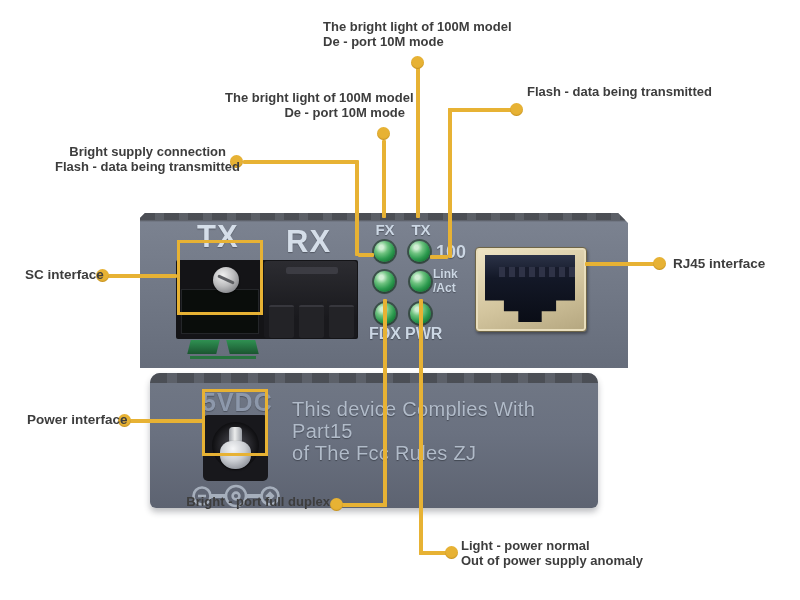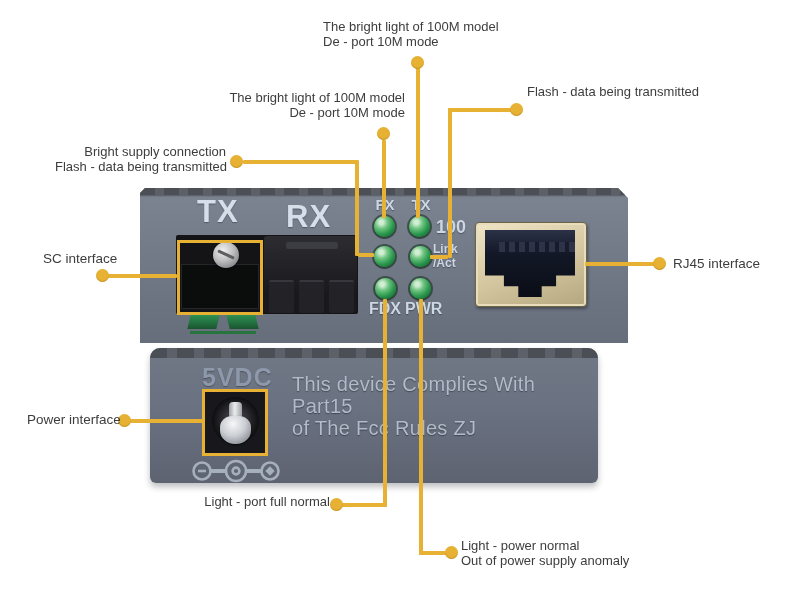--- a/index.html
+++ b/index.html
@@ -6,21 +6,21 @@
     --yellow:#e7b234;
     --panel-text:#ccd7e4;
     --ann-text:#3d3d3d;
   }
   html,body{margin:0;padding:0;}
   body{
     width:800px;height:600px;position:relative;background:#ffffff;
     font-family:"Liberation Sans",sans-serif;overflow:hidden;
   }
   
-  .device{position:absolute;z-index:1;}
+  .device{position:absolute;z-index:1;margin-top:25px;}
   #device-front{
     left:140px;top:188px;width:488px;height:155px;
     background:linear-gradient(180deg,#55585f 0,#55585f 7px,#7b education 0) ;
     background:linear-gradient(180deg,#55585f 0,#55585f 7px,#7b8290 9px,#727987 45%,#666d7b 100%);
     clip-path:polygon(0 5px,5px 0,478px 0,488px 10px,488px 155px,0 155px);
     box-shadow:0 5px 6px rgba(40,44,52,.4);
   }
   #device-front .edge-strip{
     position:absolute;left:0;top:0;width:100%;height:7px;
     background:repeating-linear-gradient(90deg,#4a4d53 0 15px,#5d6168 15px 24px);
@@ -117,21 +117,21 @@
     position:absolute;left:52px;top:15px;font-size:25px;font-weight:bold;
     color:#8d98ab;letter-spacing:1px;text-shadow:0 1px 1px rgba(30,34,42,.4);
   }
   #polarity{position:absolute;left:40px;top:110px;}
   
   .ann{position:absolute;z-index:10;}
   .cline{background:var(--yellow);border-radius:1px;}
   .cdot{width:13px;height:13px;border-radius:50%;background:var(--yellow);
     box-shadow:inset 0 -1px 1px rgba(150,100,0,.4);}
   .crect{border:3px solid var(--yellow);box-sizing:border-box;background:transparent;}
-  .ctext{font-size:13px;line-height:14.5px;color:var(--ann-text);white-space:nowrap;}
+  .ctext{font-size:13px;line-height:14.5px;color:var(--ann-text);white-space:nowrap;font-weight:bold;}
   .ctext.single{font-size:13.5px;}
   .r{text-align:right;}
 </style>
 </head>
 <body>
 
 <div class="device" id="device-front">
   <div class="edge-strip"></div>
 
   <div class="big-port-label" style="left:57px;top:6px;">TX</div>
@@ -248,26 +248,26 @@
 
 <div class="ann ctext" style="left:527px;top:85px;">
   <div>Flash - data being transmitted</div>
 </div>
 
 <div class="ann ctext r" style="left:55px;top:145px;width:171px;">
   <div>Bright supply connection</div>
   <div>Flash - data being transmitted</div>
 </div>
 
-<div class="ann ctext single" style="left:25px;top:252px;margin-left:18px;">SC interface</div>
+<div class="ann ctext single" style="left:25px;top:268px;">SC interface</div>
 
 <div class="ann ctext single" style="left:673px;top:257px;">RJ45 interface</div>
 
 <div class="ann ctext single" style="left:27px;top:413px;">Power interface</div>
 
 <div class="ann ctext r" style="left:168px;top:495px;width:162px;">
-  <div>Light - port full normal</div>
+  <div>Bright - port full duplex</div>
 </div>
 
 <div class="ann ctext" style="left:461px;top:539px;">
   <div>Light - power normal</div>
   <div>Out of power supply anomaly</div>
 </div>
 
 </body></html>

